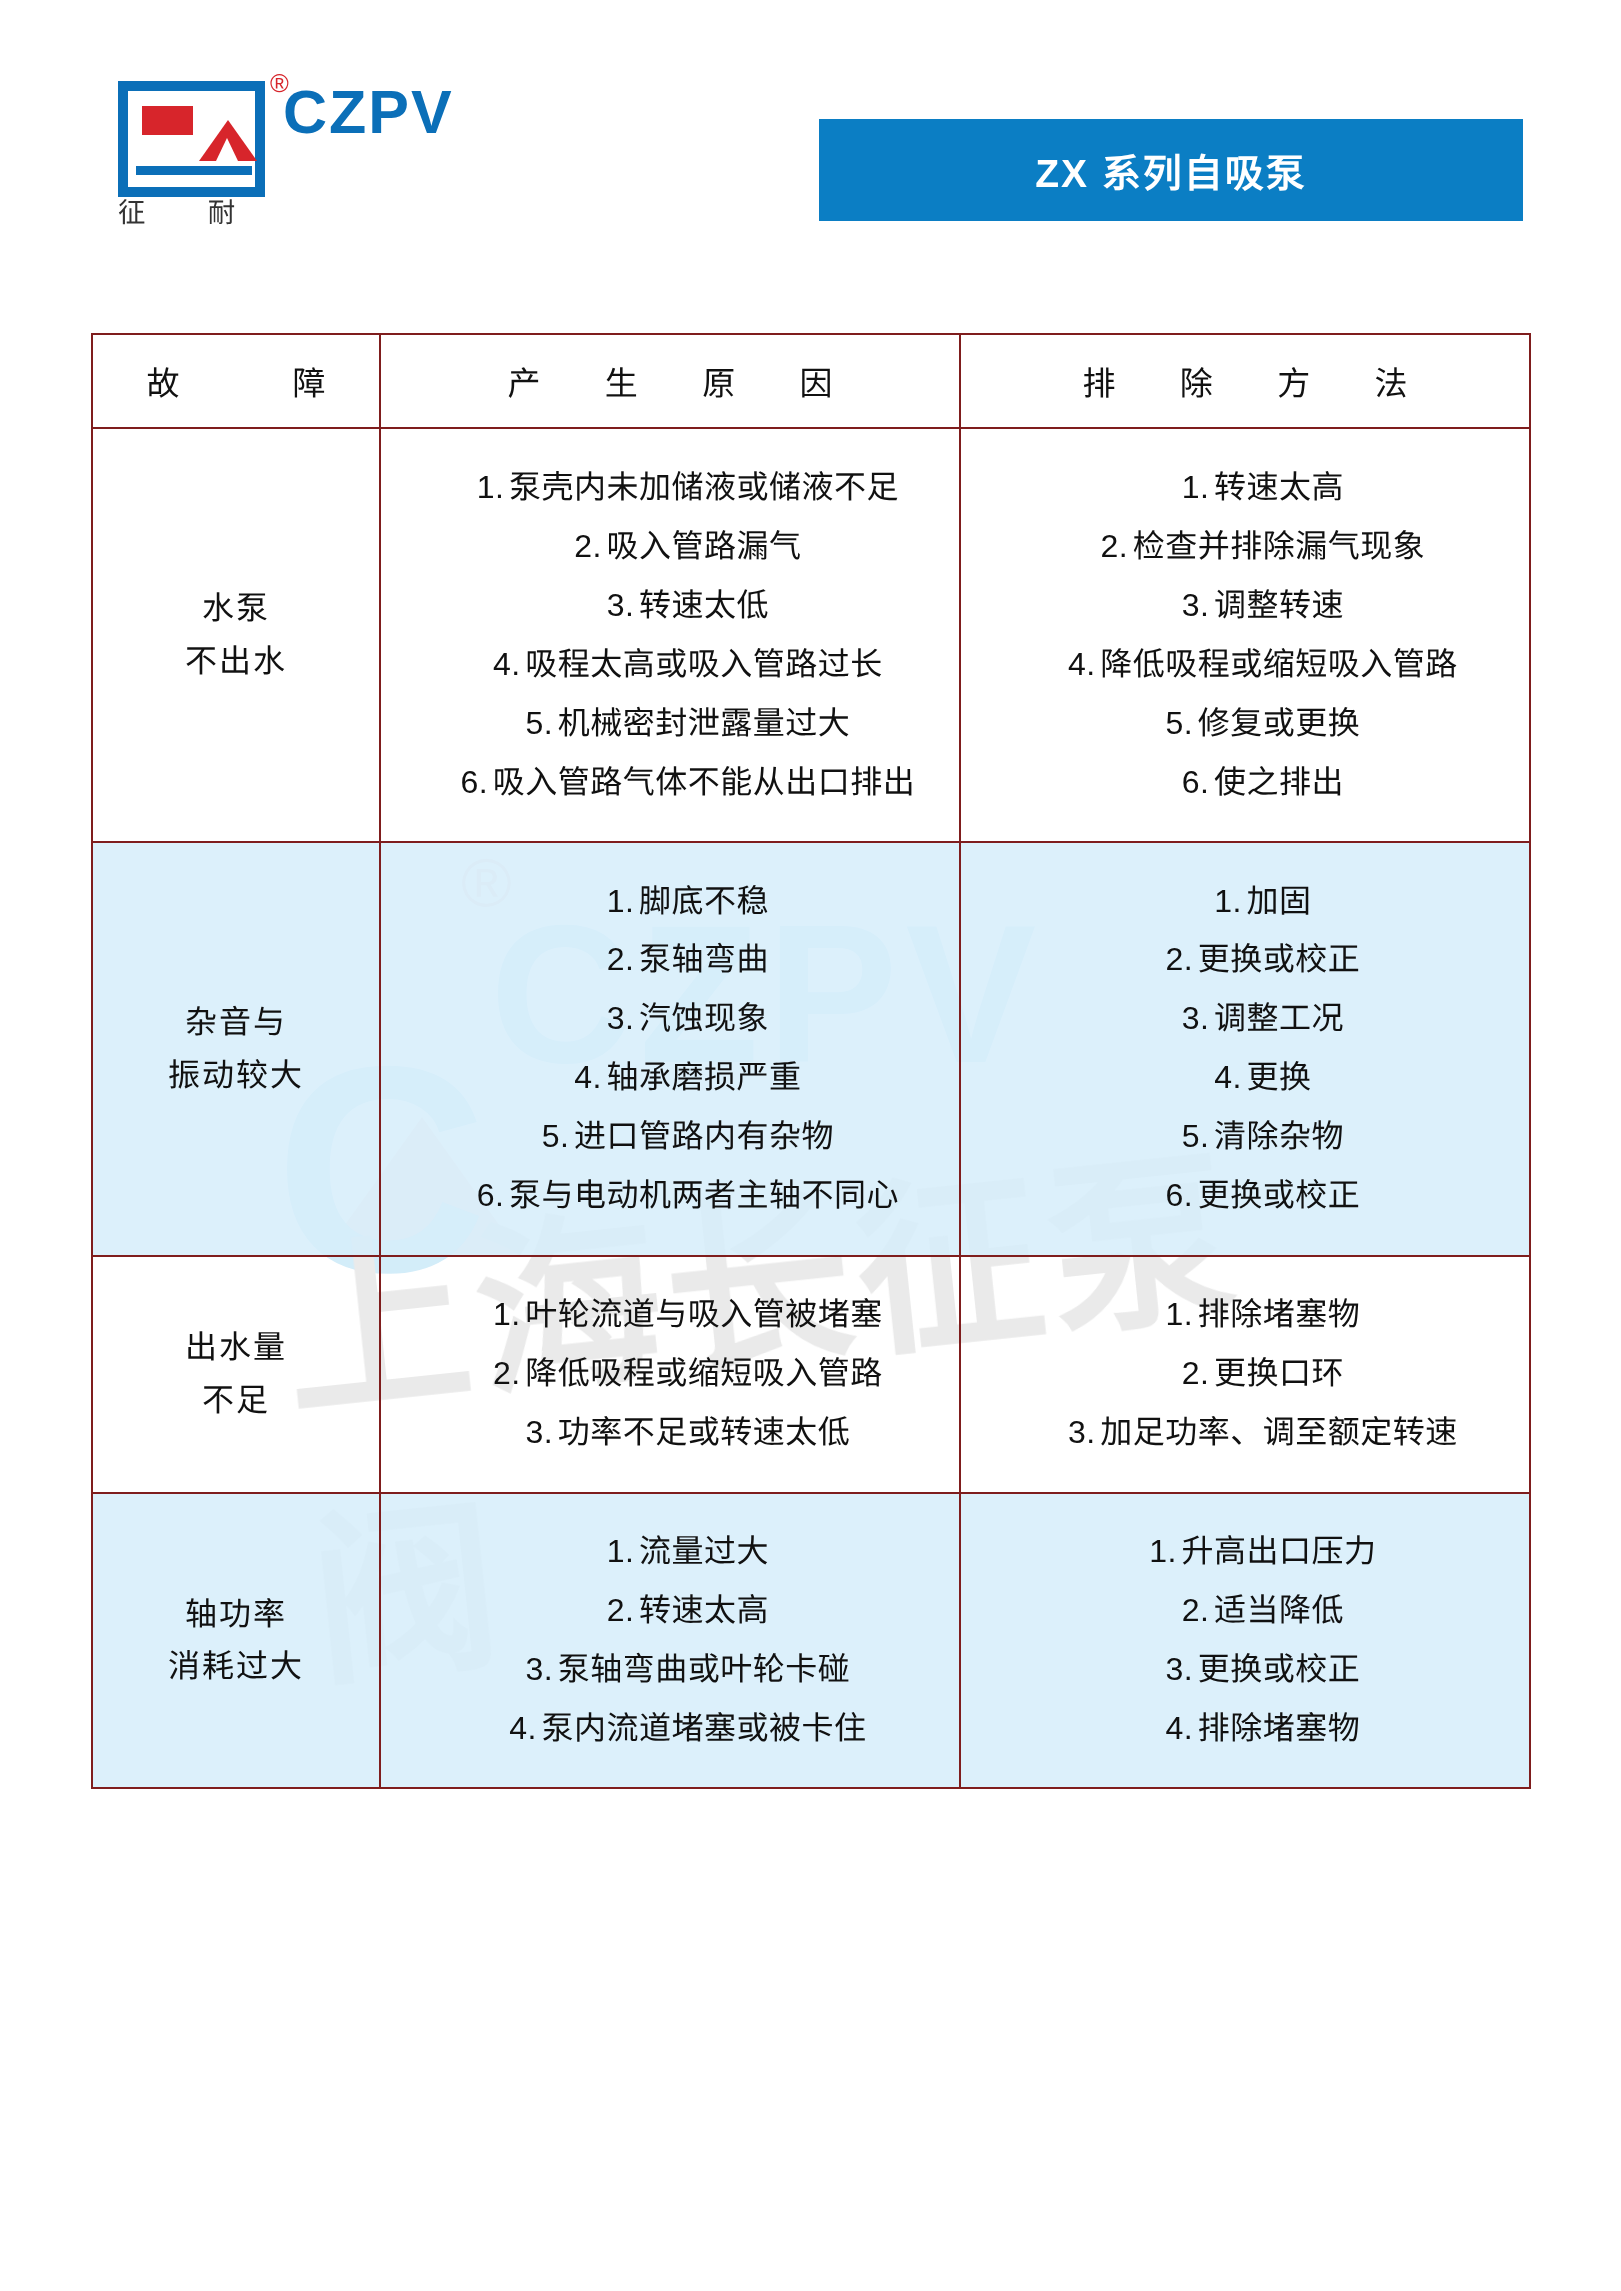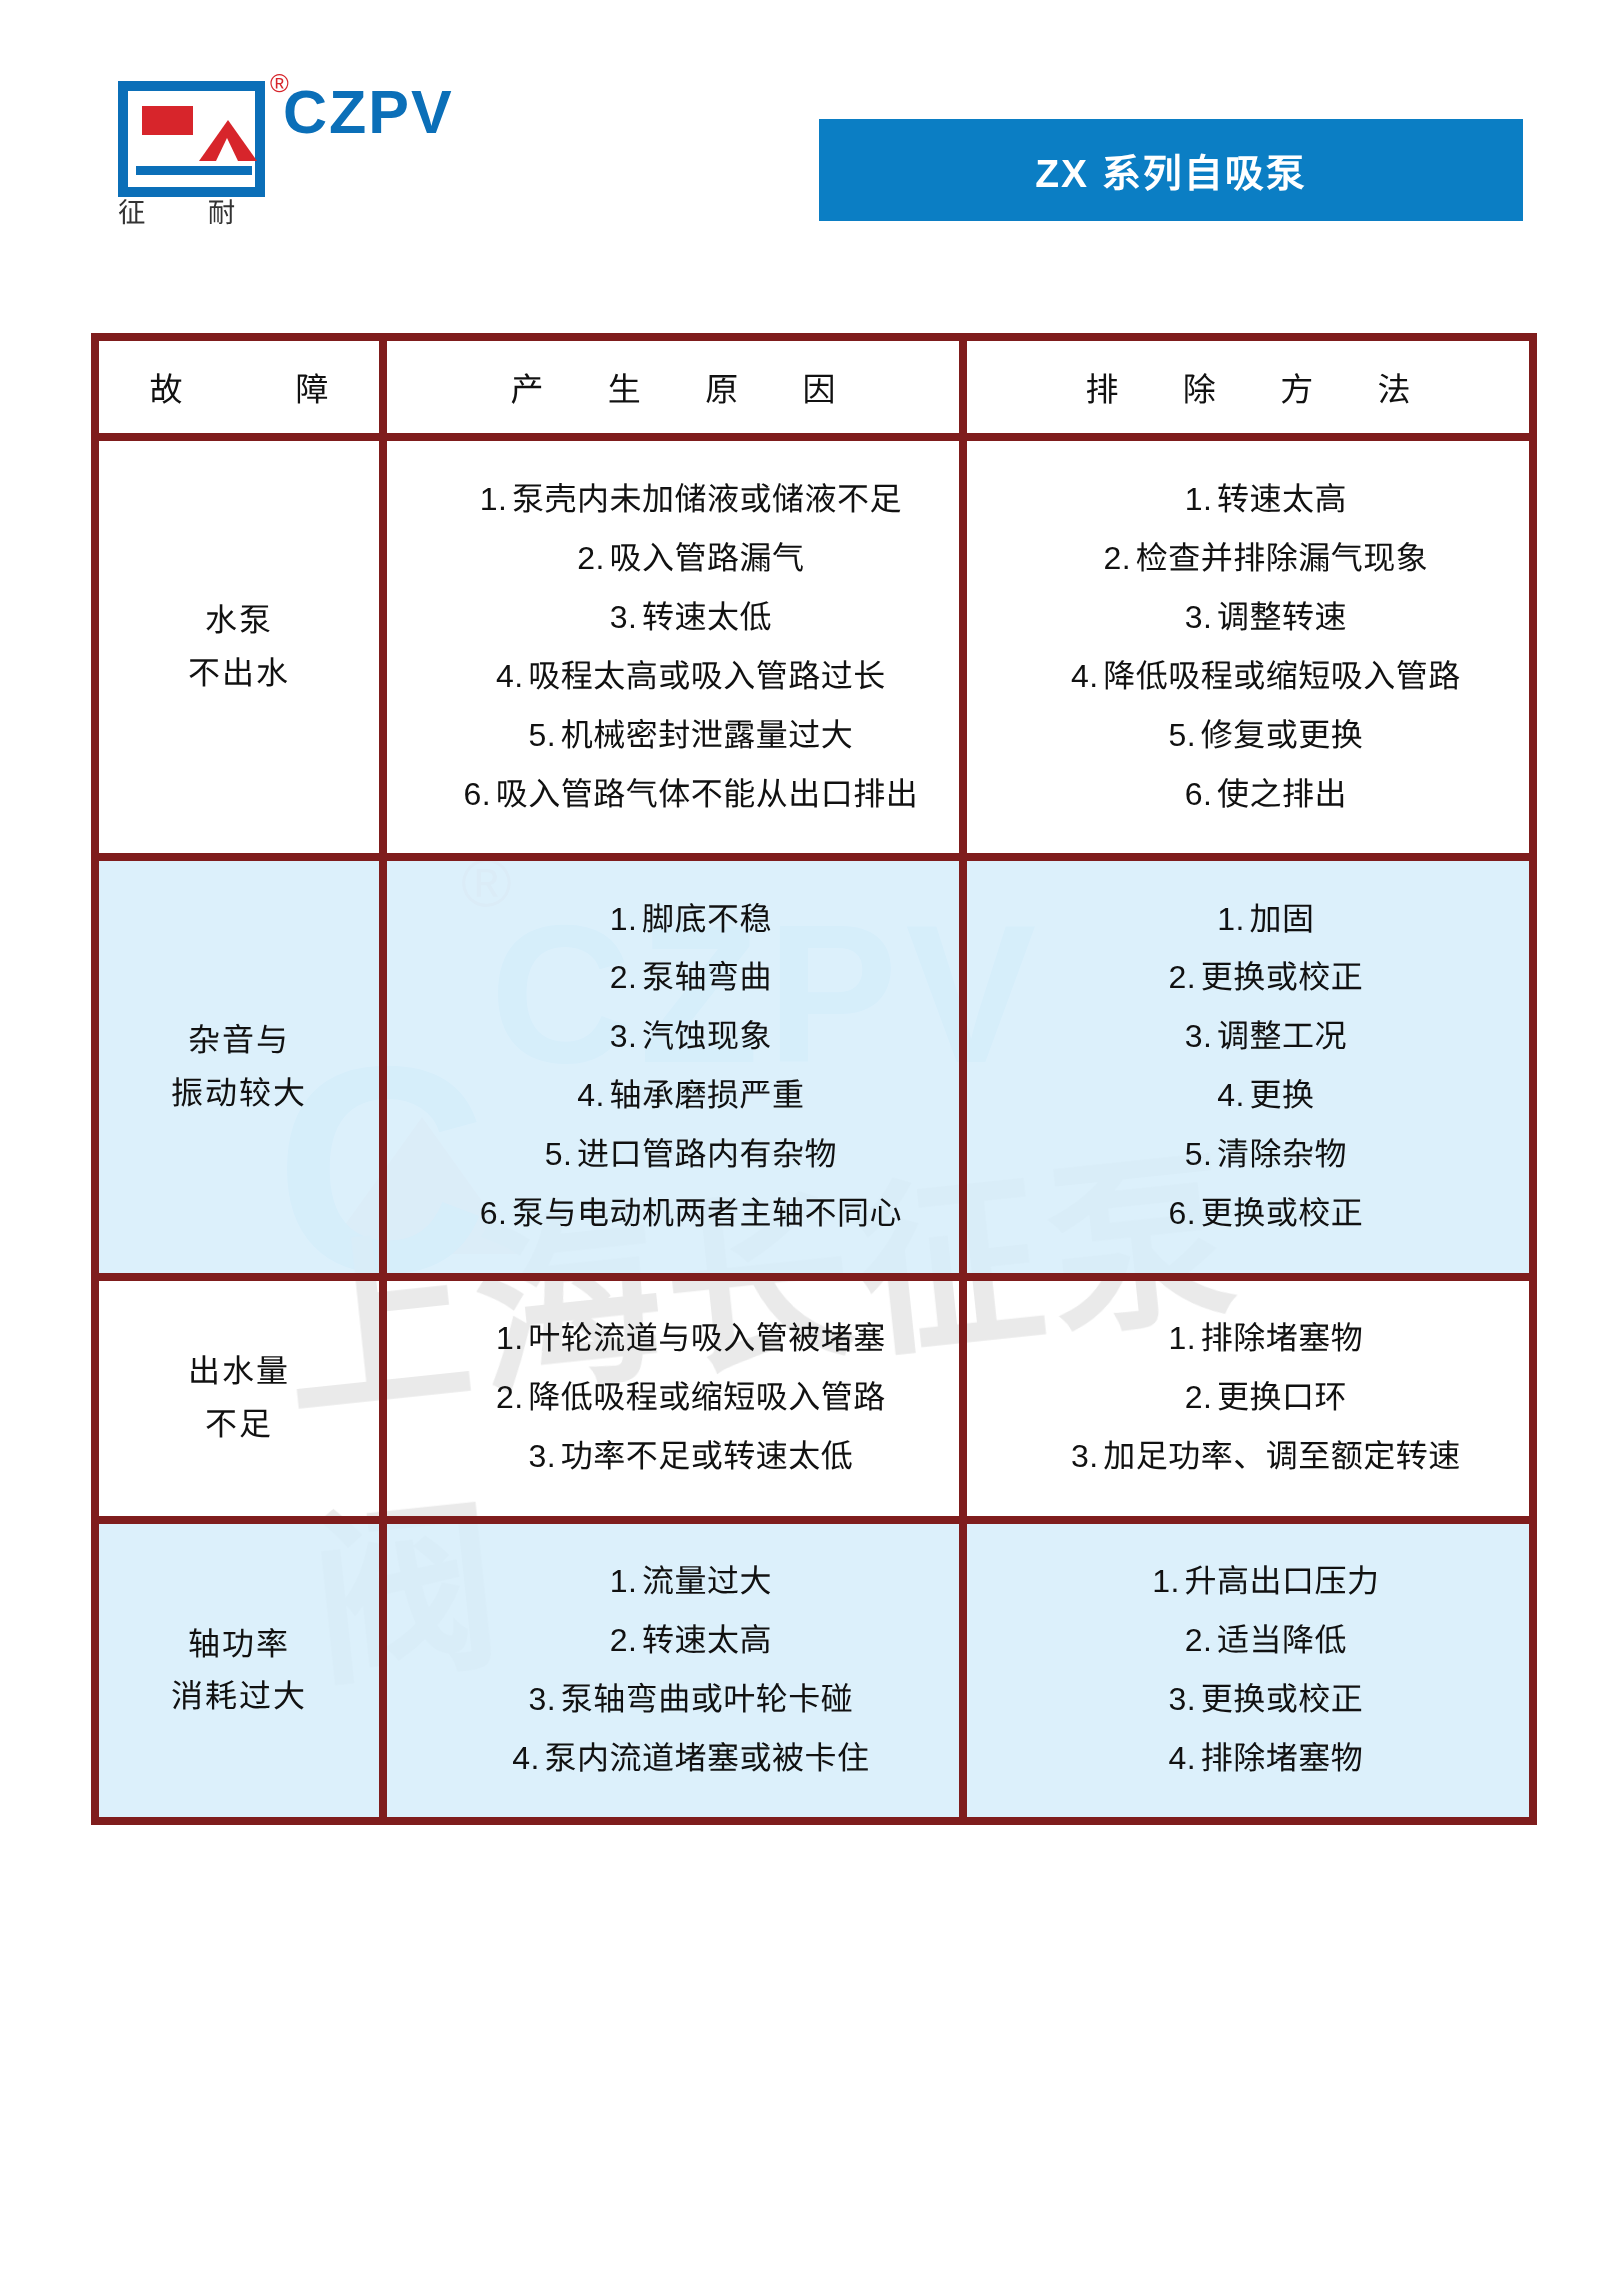--- a/index.html
+++ b/index.html
@@ -202,21 +202,21 @@
     width: 1439px;
     z-index: 2;
   }
   table.fault-table {
     border-collapse: collapse;
     width: 1439px;
     table-layout: fixed;
   }
   table.fault-table th,
   table.fault-table td {
-    border: 8px solid #7f1d1d;
+    border: 2px solid #7f1d1d;
     vertical-align: middle;
     background: transparent;
   }
   col.c-fault { width: 288px; }
   col.c-cause { width: 580px; }
   col.c-remedy { width: 570px; }
 
   thead th {
     height: 90px;
     font-size: 33px;

